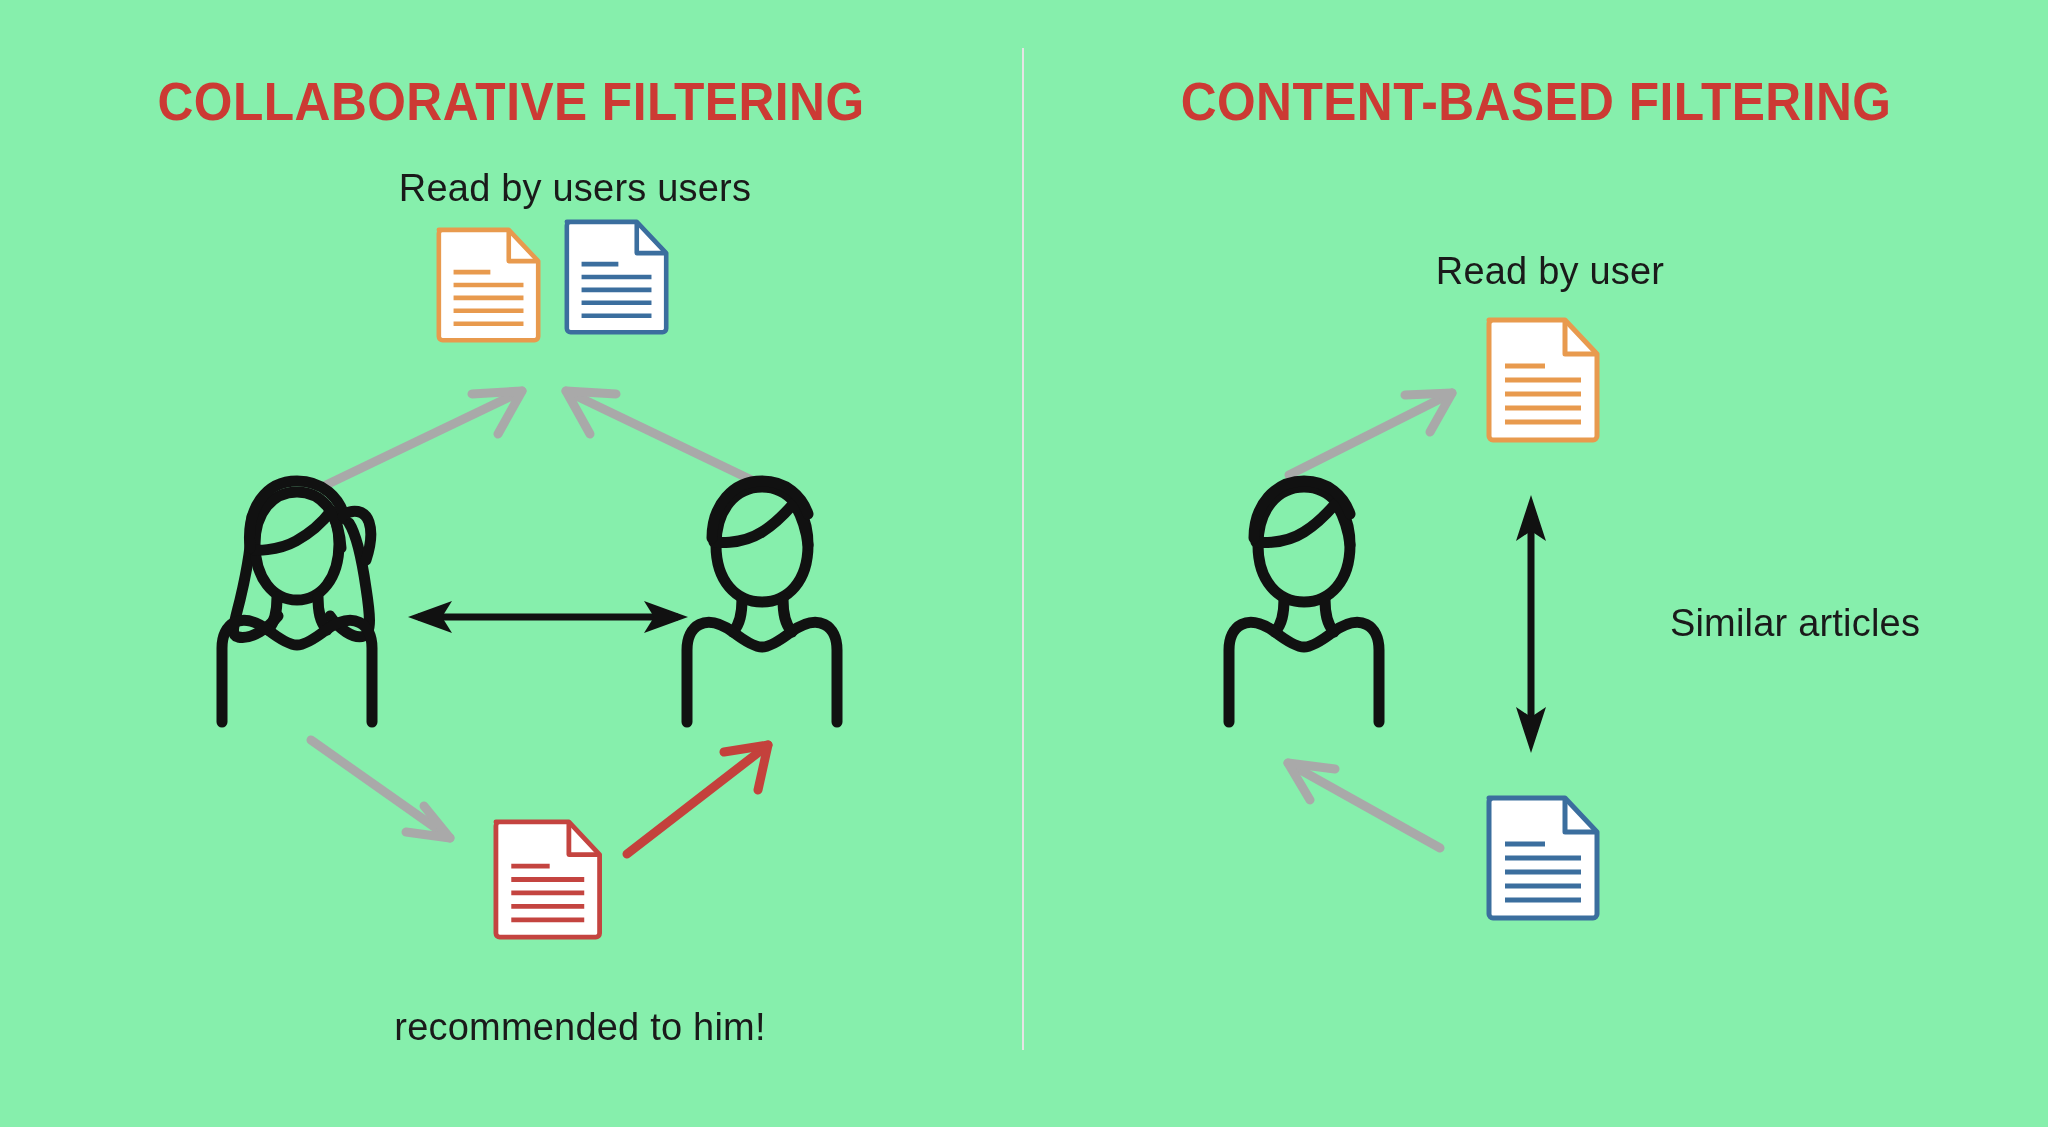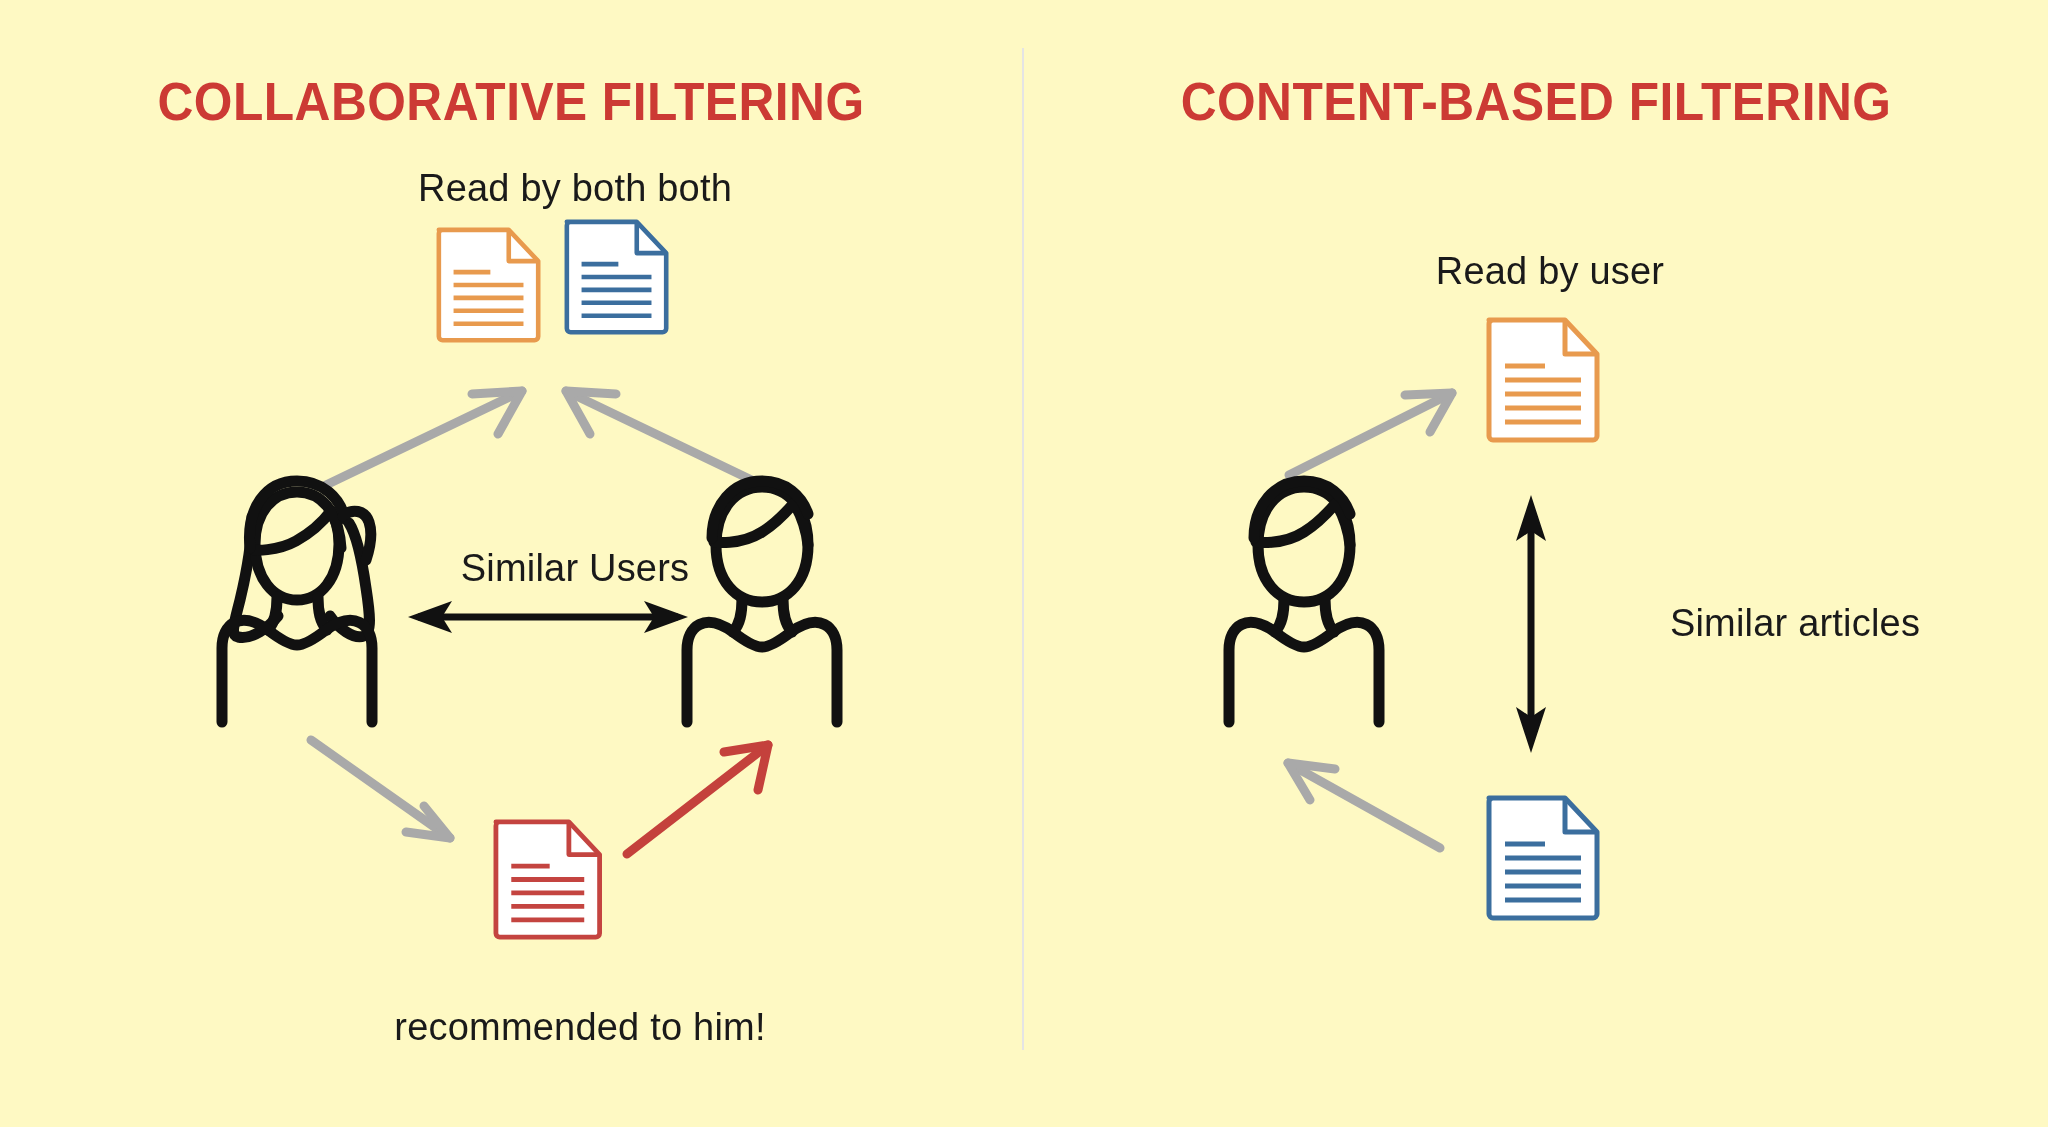--- a/index.html
+++ b/index.html
@@ -7,21 +7,21 @@
     padding: 0;
     background: #ffffff;
   }
   body {
     font-family: "Liberation Sans", sans-serif;
   }
   #canvas {
     position: relative;
     width: 2048px;
     height: 1127px;
-    background: #fef9c3;
+    background: #86efac;
     overflow: hidden;
   }
   .panel-title {
     position: absolute;
     font-family: "Liberation Sans", sans-serif;
     font-weight: bold;
     font-size: 54px;
     letter-spacing: 0.5px;
     color: #cc3a34;
     text-align: center;
@@ -60,23 +60,22 @@
 <body>
 
 <div id="canvas">
 
   <div class="divider"></div>
 
   <div class="panel-title" style="left:0px; top:70px; width:1022px;">COLLABORATIVE FILTERING</div>
 
   <div class="panel-title" style="left:1024px; top:70px; width:1024px;">CONTENT-BASED FILTERING</div>
 
-  <div class="caption" style="left:300px; top:165px; width:550px;">Read by both both</div>
-
-  <div class="caption" style="left:305px; top:545px; width:540px;">Similar Users</div>
+  <div class="caption" style="left:300px; top:165px; width:550px;">Read by users users</div>
+
 
 
   <div class="caption" style="left:270px; top:1004px; width:620px;">recommended to him!</div>
 
   <div class="caption" style="left:1280px; top:248px; width:540px;">Read by user</div>
 
   <div class="caption" style="left:1585px; top:600px; width:420px; text-align:center;">Similar articles</div>
 
 
   <svg class="svg-layer" viewBox="0 0 2048 1127" xmlns="http://www.w3.org/2000/svg">

